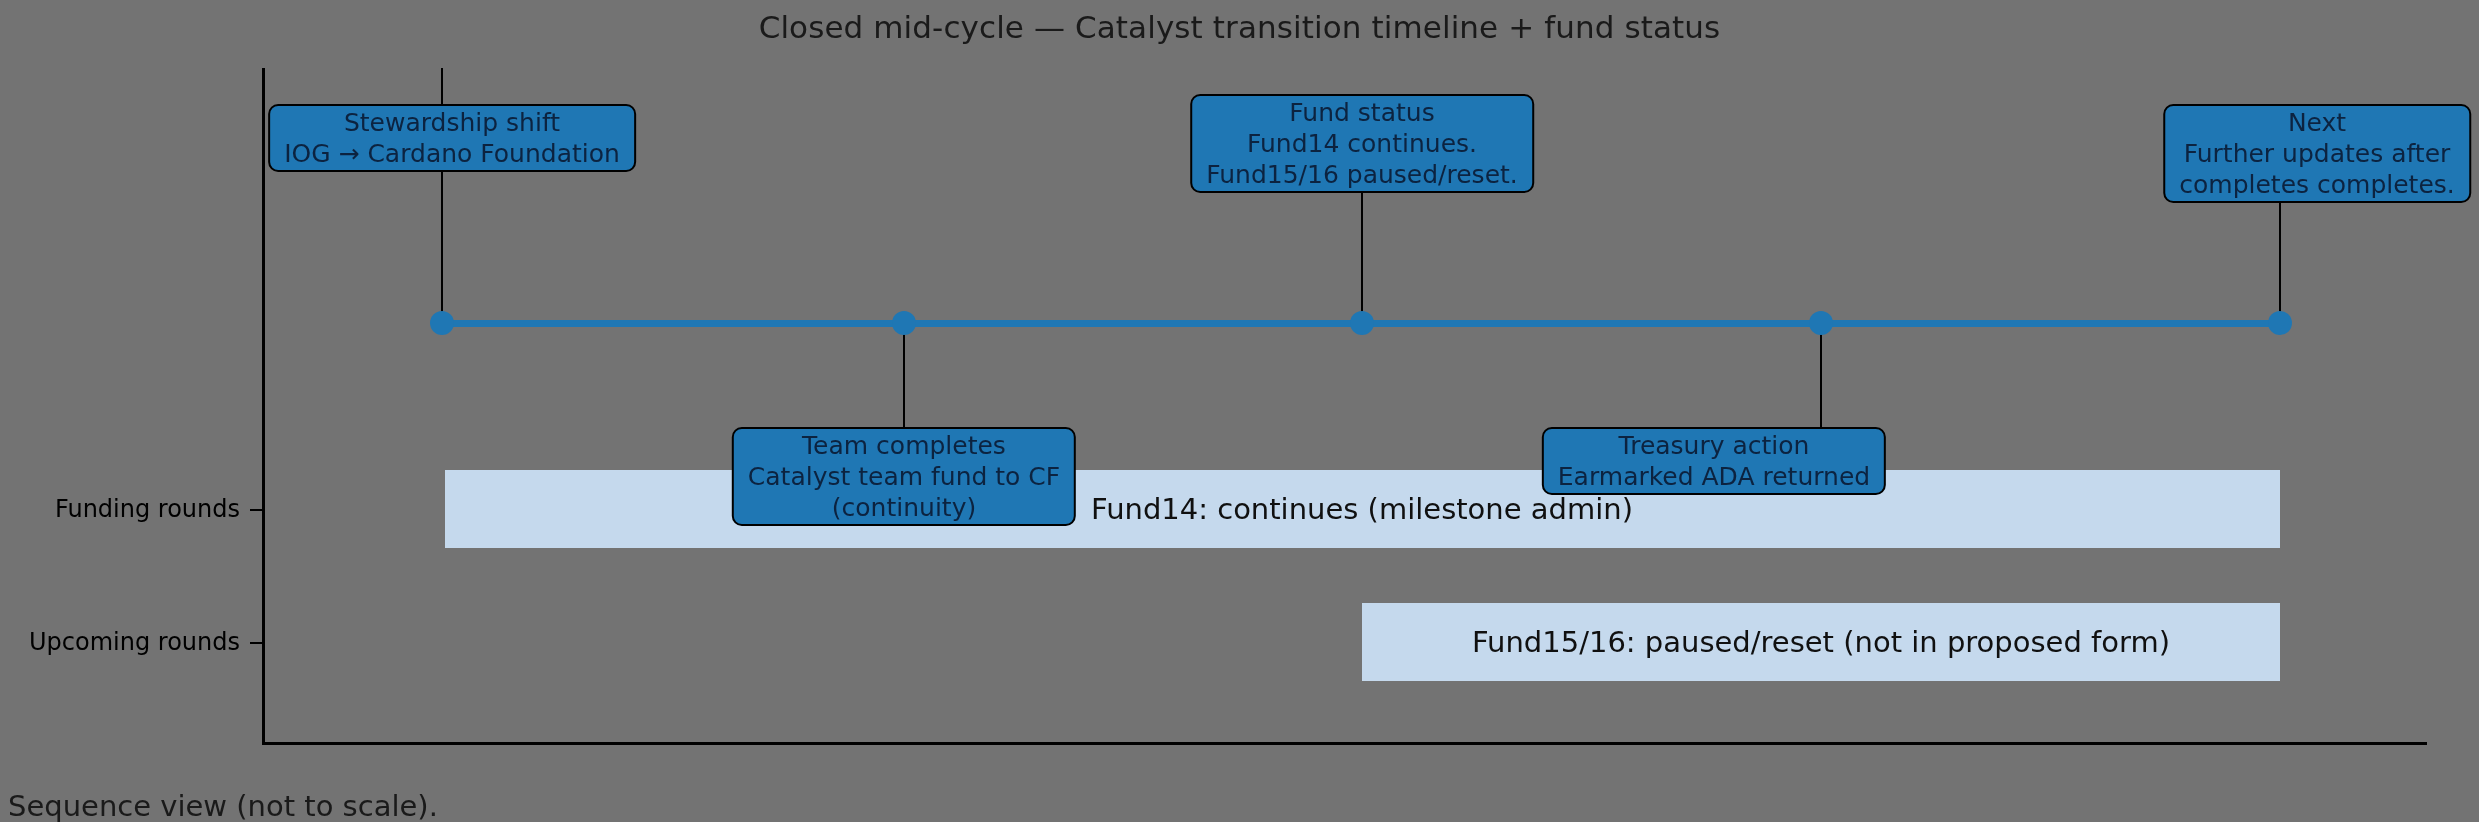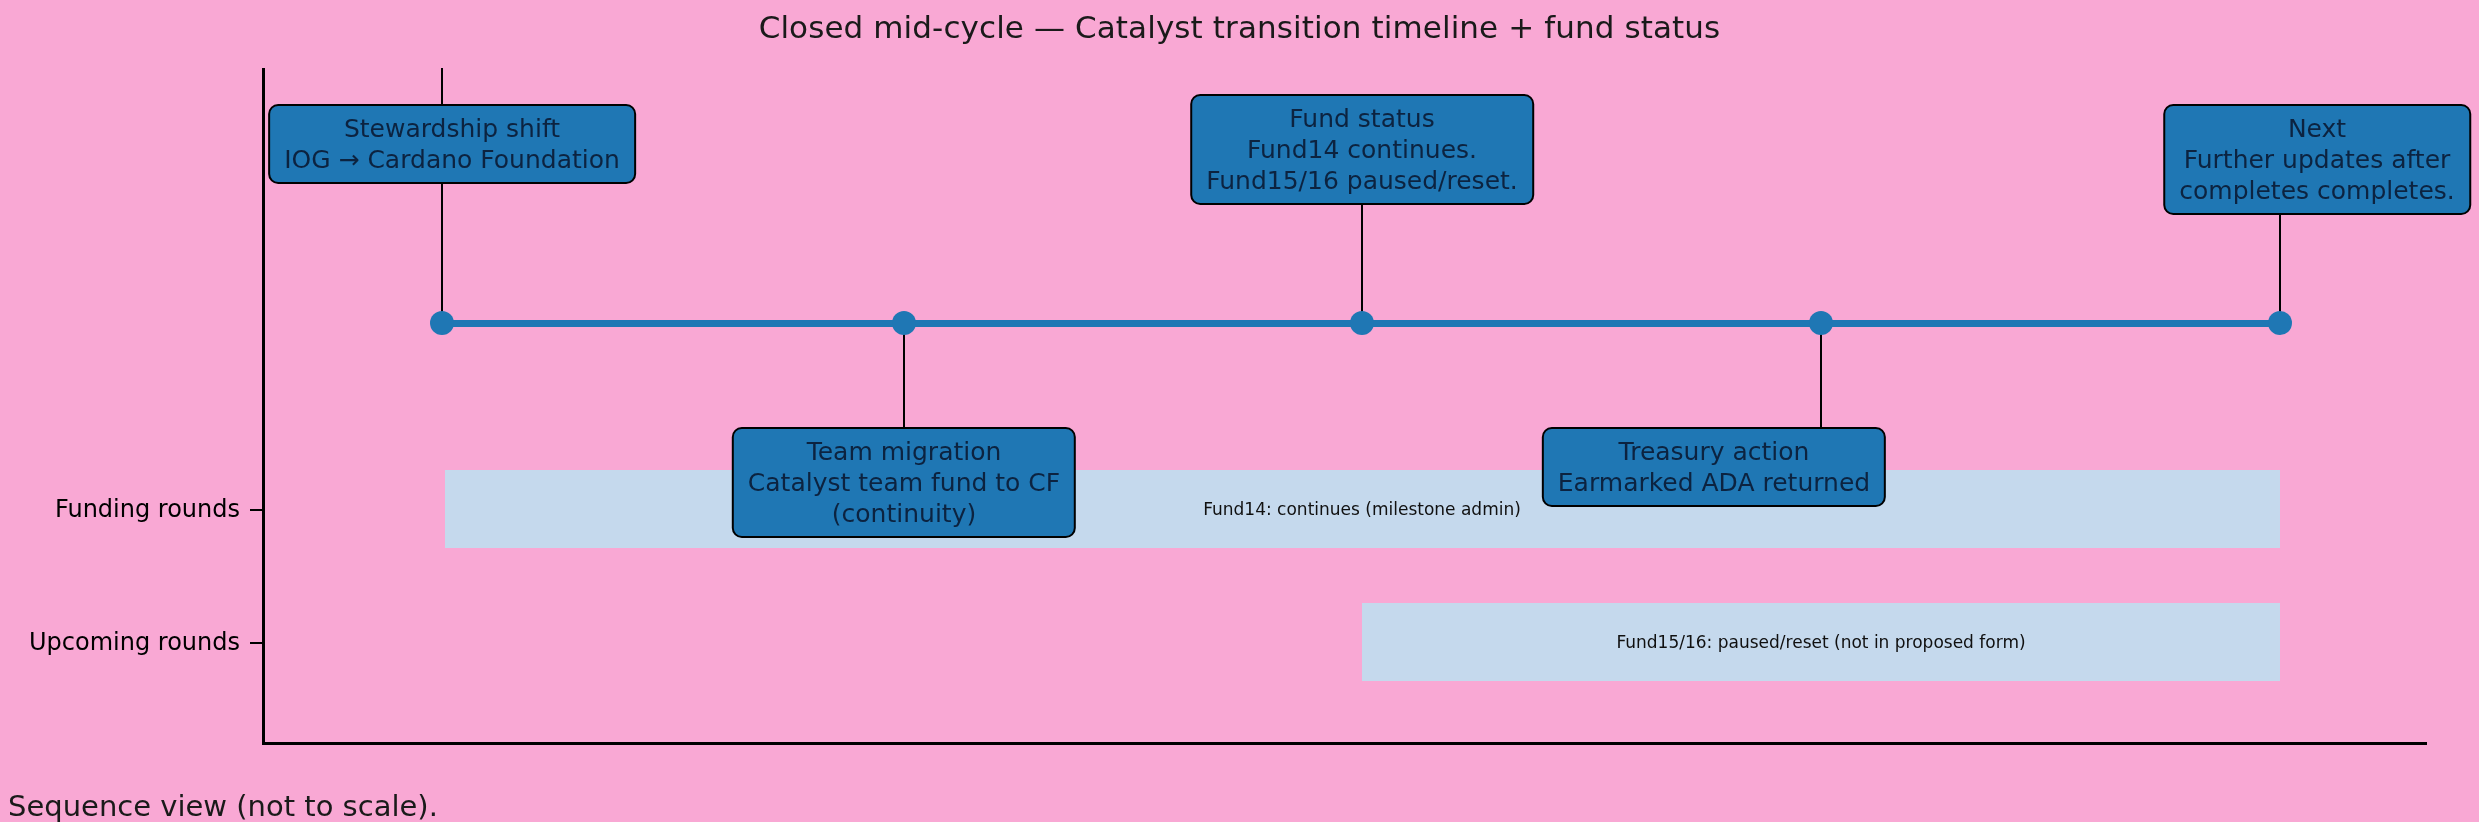--- a/index.html
+++ b/index.html
@@ -4,21 +4,21 @@
 <style>
   html, body {
     margin: 0;
     padding: 0;
     background: #ffffff;
   }
   #page {
     position: relative;
     width: 2479px;
     height: 822px;
-    background: #f9a8d4;
+    background: #737373;
     font-family: "DejaVu Sans", "Liberation Sans", sans-serif;
     overflow: hidden;
   }
   #chart-title {
     position: absolute;
     left: 0;
     top: 9px;
     width: 2479px;
     text-align: center;
     font-size: 31px;
@@ -58,21 +58,21 @@
     white-space: nowrap;
     transform: translateY(-50%);
   }
   
   .band {
     position: absolute;
     background: #c5d9ed;
   }
   .band-label {
     position: absolute;
-    font-size: 17px;
+    font-size: 29px;
     color: #101010;
     white-space: nowrap;
     transform: translate(-50%, -50%);
   }
   
   .timeline-line {
     position: absolute;
     left: 442px;
     top: 320px;
     width: 1838px;
@@ -96,21 +96,21 @@
   
   .anno {
     position: absolute;
     background: #1f77b4;
     border: 2px solid #000000;
     border-radius: 10px;
     color: #0c2340;
     font-size: 25px;
     line-height: 31px;
     text-align: center;
-    padding: 7px 14px;
+    padding: 1px 14px;
     box-sizing: border-box;
     transform: translateX(-50%);
     white-space: nowrap;
   }
   .anno-title { display: block; }
   .anno-line  { display: block; }
   
   #footer-note {
     position: absolute;
     left: 8px;
@@ -155,21 +155,21 @@
   <div class="marker" style="left:1362px; top:323px;"></div>
   <div class="marker" style="left:1821px; top:323px;"></div>
   <div class="marker" style="left:2280px; top:323px;"></div>
 
   <div class="anno" style="left:452px; top:104px;">
     <span class="anno-title">Stewardship shift</span>
     <span class="anno-line">IOG → Cardano Foundation</span>
   </div>
 
   <div class="anno" style="left:904px; top:427px;">
-    <span class="anno-title">Team migration</span>
+    <span class="anno-title">Team completes</span>
     <span class="anno-line">Catalyst team fund to CF</span>
     <span class="anno-line">(continuity)</span>
   </div>
 
   <div class="anno" style="left:1362px; top:94px;">
     <span class="anno-title">Fund status</span>
     <span class="anno-line">Fund14 continues.</span>
     <span class="anno-line">Fund15/16 paused/reset.</span>
   </div>
 

